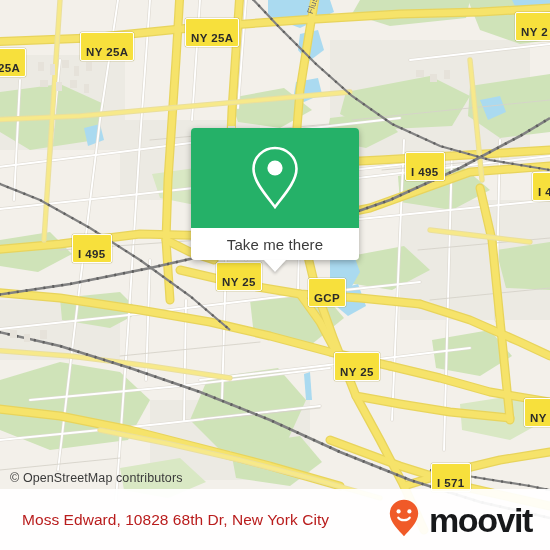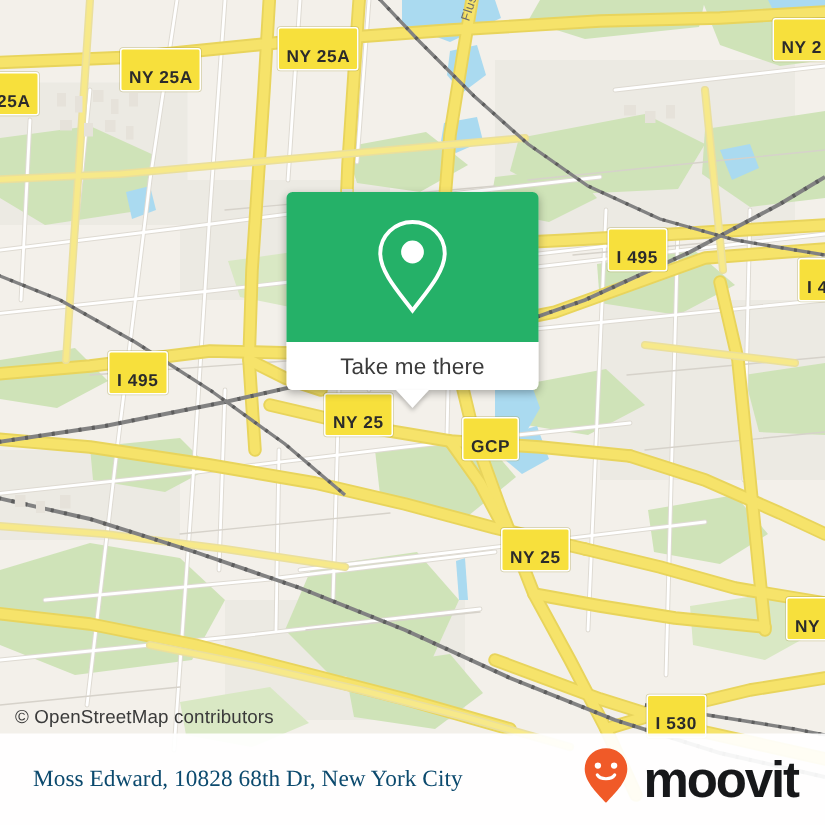--- a/index.html
+++ b/index.html
@@ -119,24 +119,23 @@
     height: 61px;
     background: rgba(255,255,255,0.93);
     display: flex;
     align-items: center;
     justify-content: space-between;
     padding: 0 18px 0 22px;
     box-sizing: border-box;
   }
   #place-title {
     font-size: 15.5px;
-    color: #0c4a6e;
+    color: #b91c1c;
     letter-spacing: 0.05px;
     white-space: nowrap;
-    font-family: Liberation Serif, serif;
   }
   #brand {
     display: flex;
     align-items: center;
     gap: 10px;
   }
   #brand-word {
     font-size: 34px;
     font-weight: bold;
     color: #17181a;
@@ -388,21 +387,21 @@
   <div class="shield" style="left:80px;  top:32px;">NY 25A</div>
   <div class="shield" style="left:-8px;  top:48px;">25A</div>
   <div class="shield" style="left:515px; top:12px;">NY 2</div>
   <div class="shield" style="left:405px; top:152px;">I 495</div>
   <div class="shield" style="left:532px; top:172px;">I 4</div>
   <div class="shield" style="left:72px;  top:234px;">I 495</div>
   <div class="shield" style="left:216px; top:262px;">NY 25</div>
   <div class="shield" style="left:308px; top:278px;text-align:center;">GCP</div>
   <div class="shield" style="left:334px; top:352px;">NY 25</div>
   <div class="shield" style="left:524px; top:398px;">NY 25</div>
-  <div class="shield" style="left:431px; top:463px;">I 530</div>
+  <div class="shield" style="left:431px; top:463px;">I 571</div>
 
   <div class="streetlabel" style="left:305px; top:12px; transform: rotate(-72deg); transform-origin: left top;">Flushing</div>
 
   <div id="attribution">© OpenStreetMap contributors</div>
 
   <div id="popup">
     <div id="popup-head">
       <span>
         <svg width="54" height="70" viewBox="0 0 54 70" aria-hidden="true">
           <path d="M27 5 C15 5 5.5 14.3 5.5 25.8 C5.5 38.5 18 52 27 64 C36 52 48.5 38.5 48.5 25.8 C48.5 14.3 39 5 27 5 Z" fill="none" stroke="#ffffff" stroke-width="2.6"></path>

